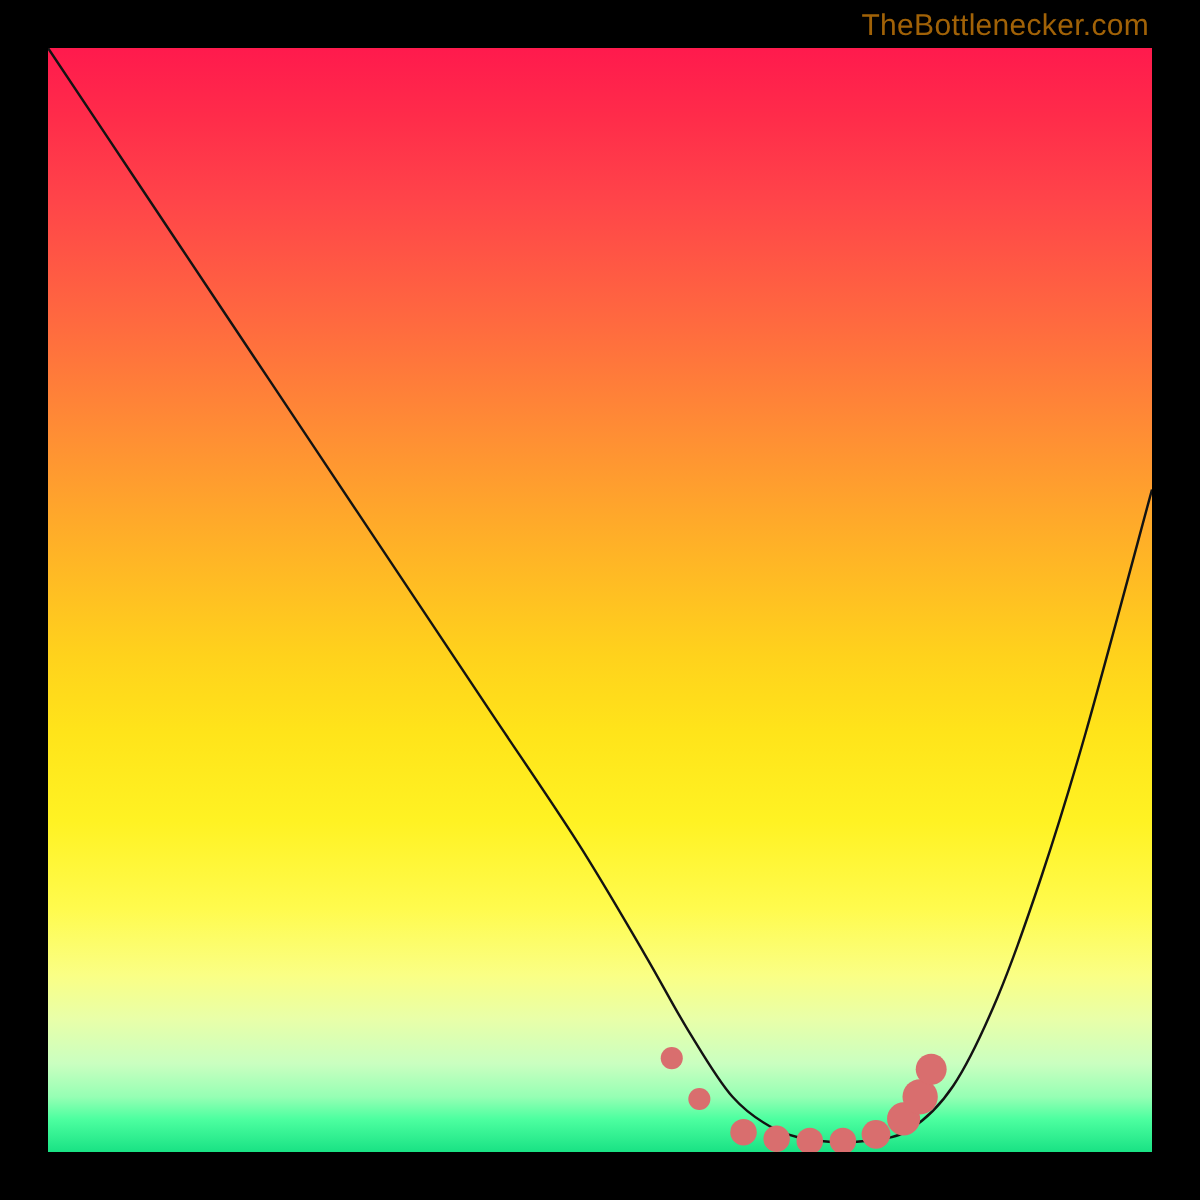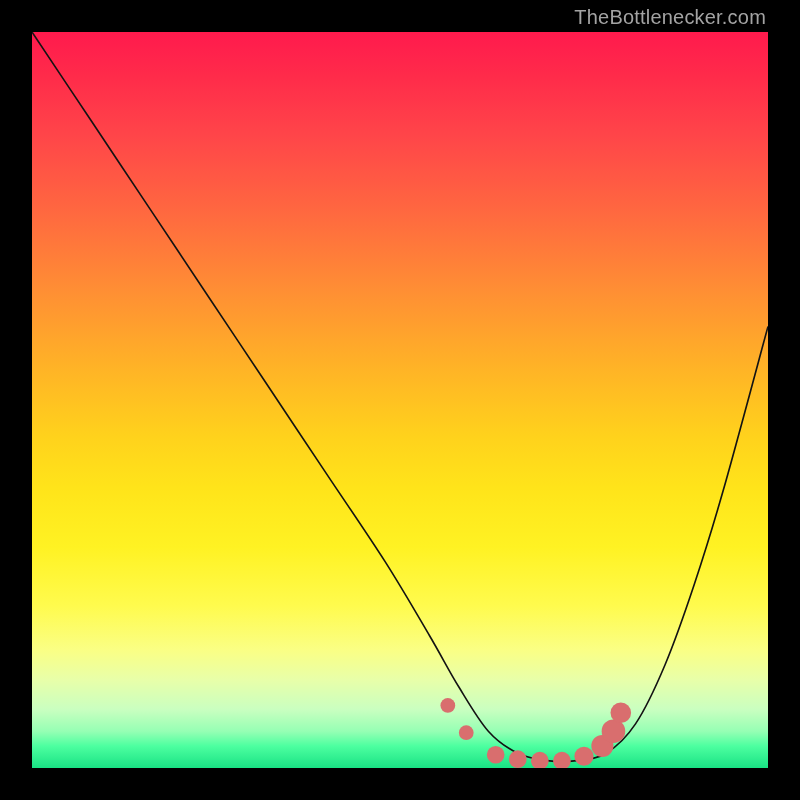--- a/index.html
+++ b/index.html
@@ -44,21 +44,21 @@
   .curve-svg {
     position: absolute;
     left: 0; top: 0;
     width: 736px;
     height: 736px;
   }
   .attribution {
     position: absolute;
     top: 6px;
     right: 34px;
-    color: #a3a3a3;
+    color: #a16207;
     font-size: 20px;
     font-weight: 400;
     letter-spacing: 0.2px;
   }
 </style>
 </head>
 <body>
 
 <div class="frame">
 

